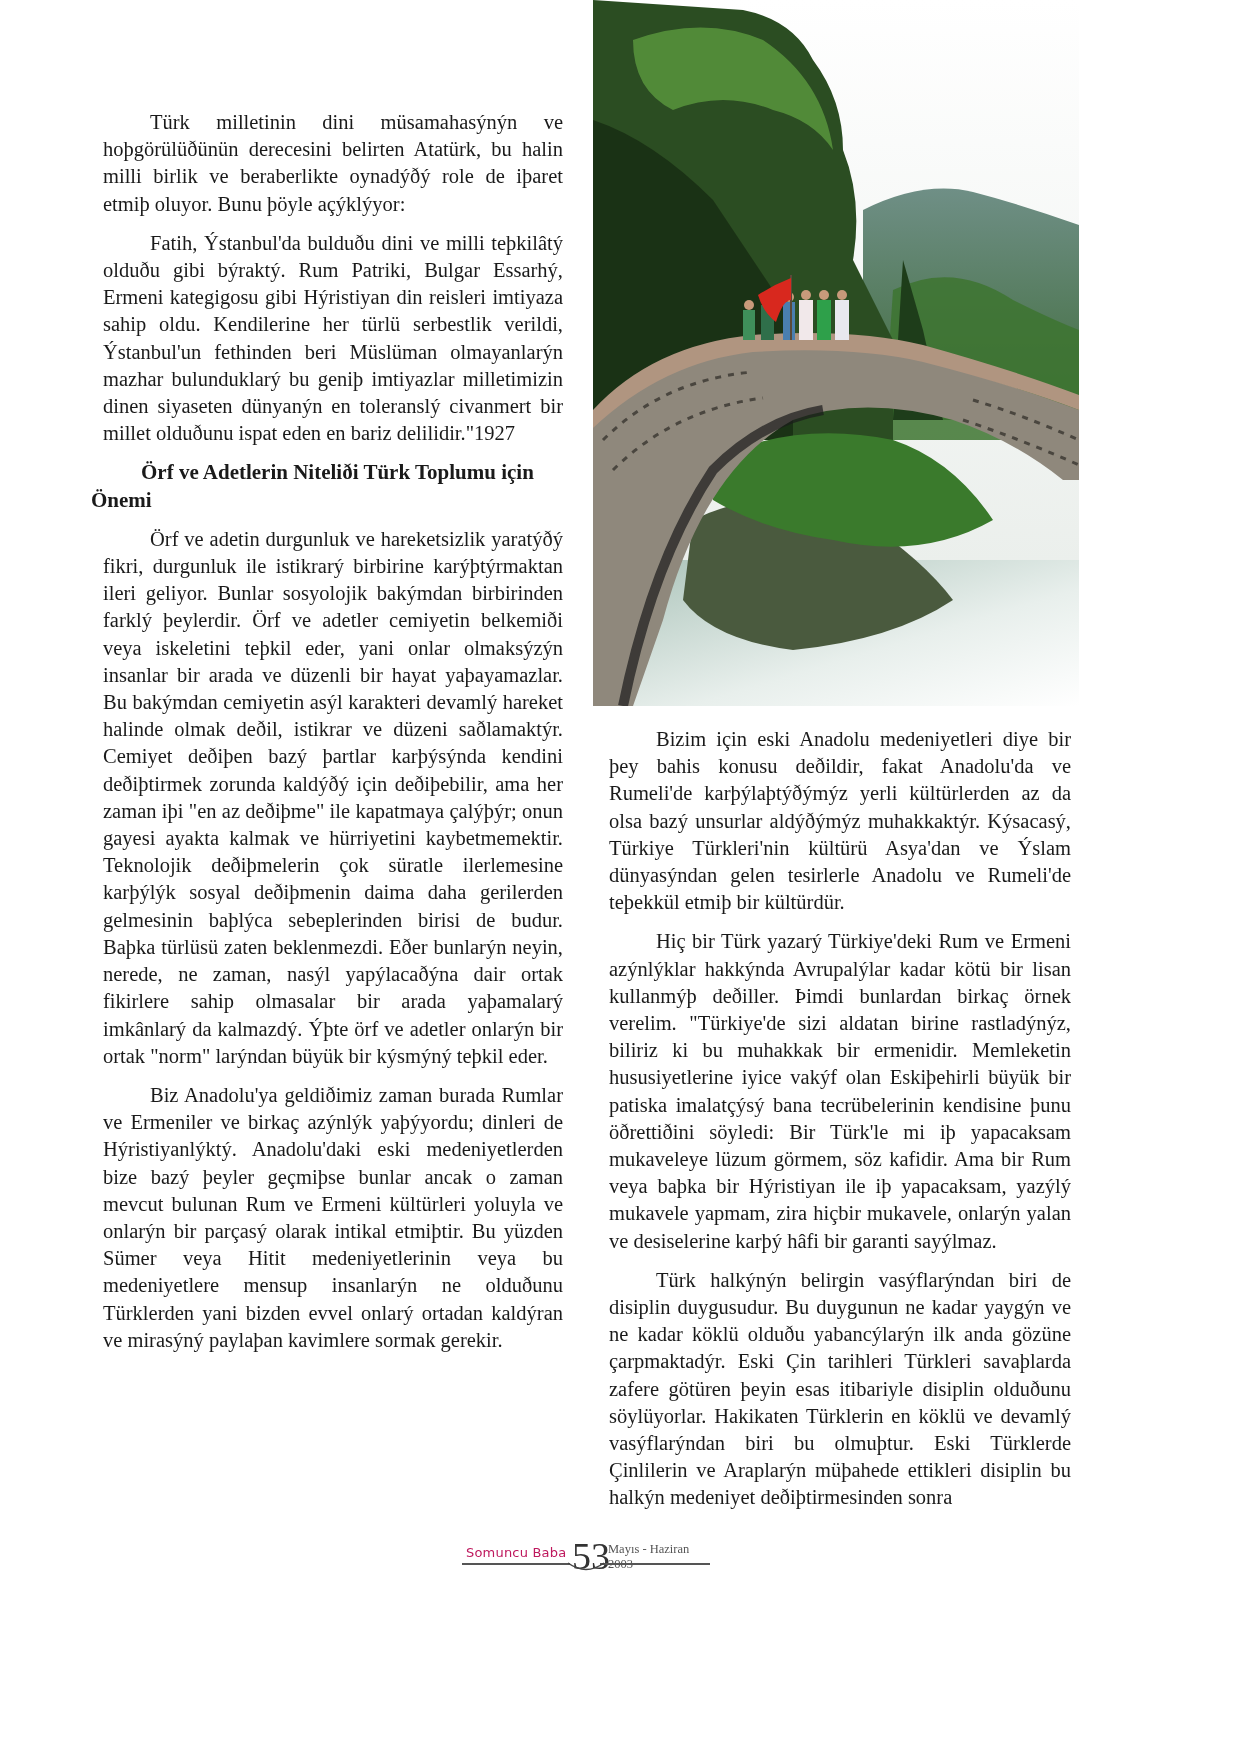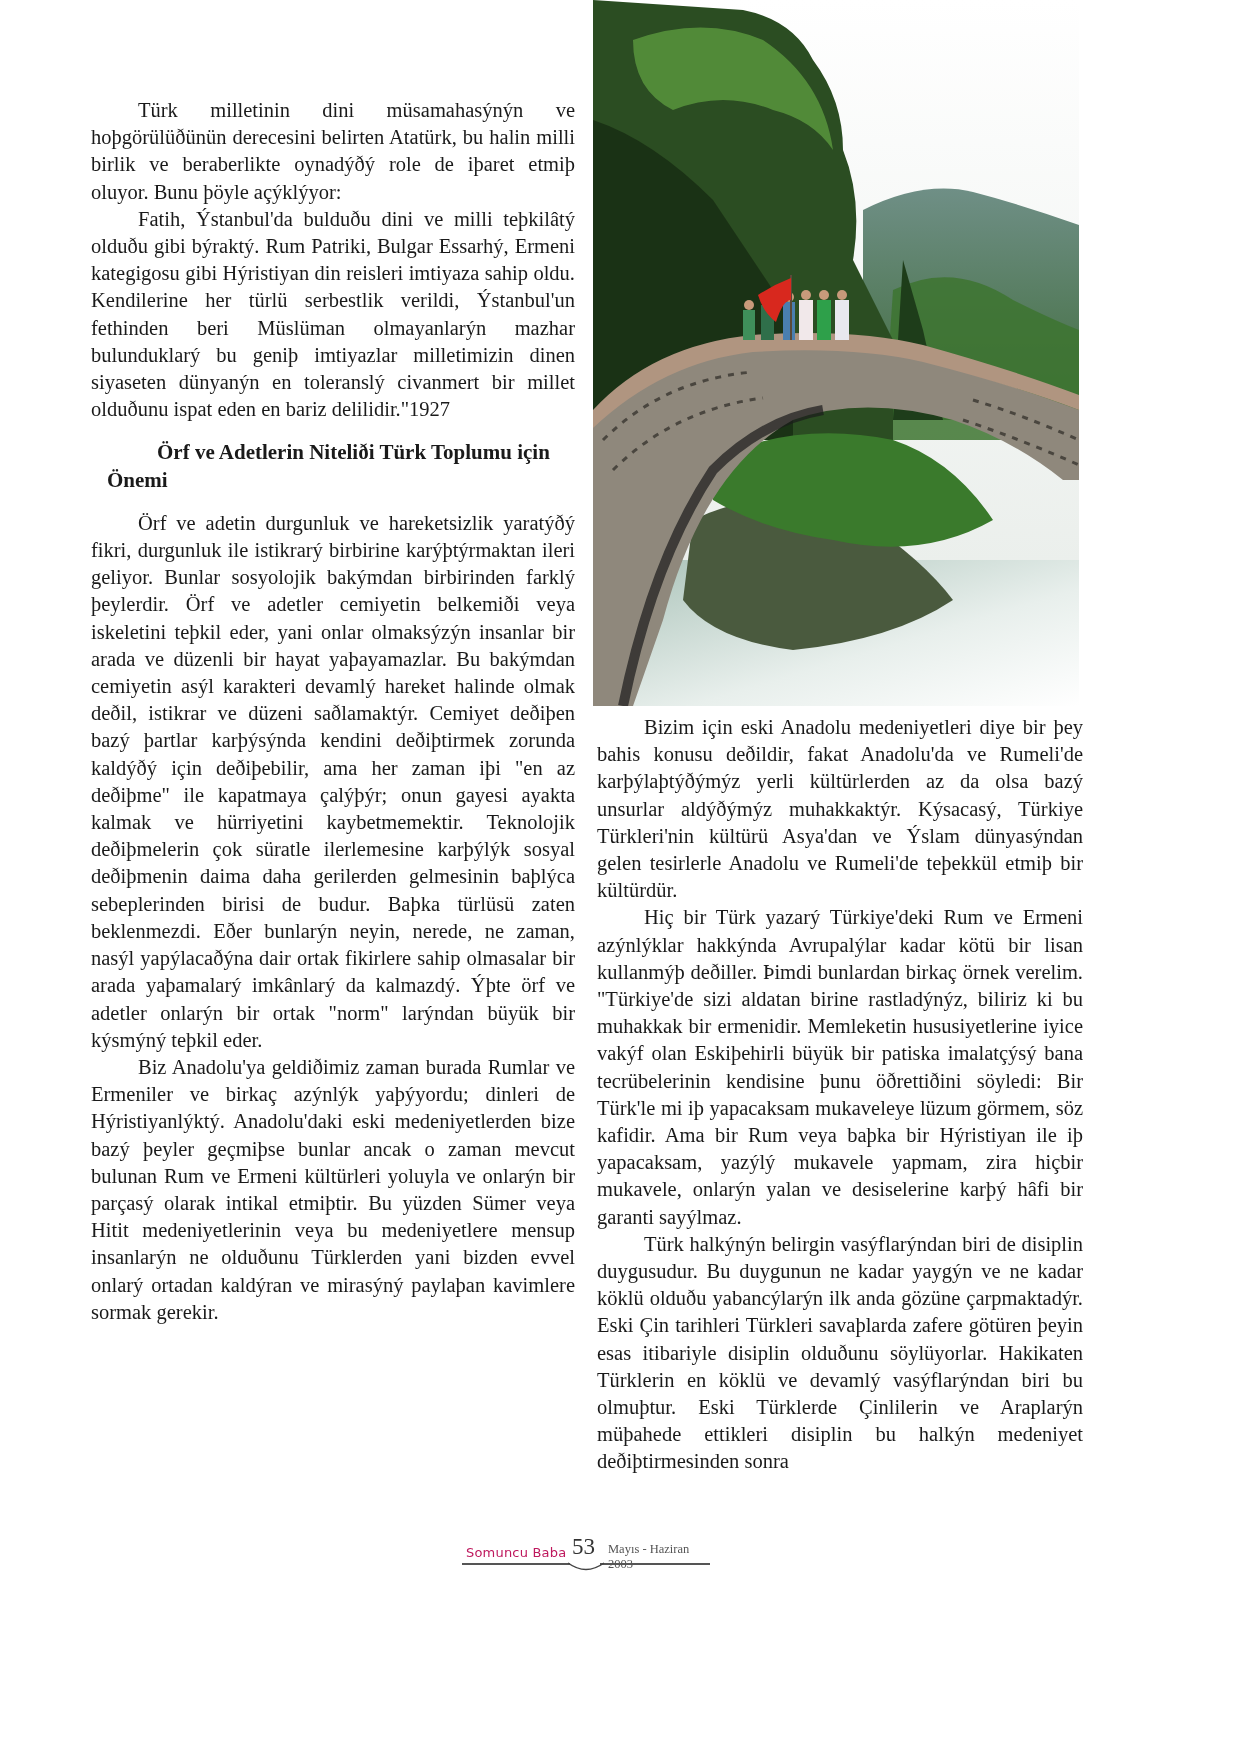--- a/index.html
+++ b/index.html
@@ -1,26 +1,26 @@
 <!DOCTYPE html>
 <html><head>
 <meta charset="utf-8">
 <style>
   html, body { margin: 0; padding: 0; background: #ffffff; }
   body { width: 1240px; height: 1754px; position: relative; overflow: hidden; font-family: "Liberation Serif", serif; color: #1a1a1a; }
   .col { position: absolute; font-size: 20.5px; line-height: 27.2px; text-align: justify; }
   .col-left { left: 91px; top: 97px; width: 484px; }
   .col-right { left: 597px; top: 714px; width: 486px; }
-  .col p { margin: 0; text-indent: 47px; }
-  .heading { margin: 16px; font-weight: bold; font-size: 21px; line-height: 27.2px; text-indent: 50px; text-align: left; }
+  .col p { margin: 12px; text-indent: 47px; }
+  .heading { margin: 0; font-weight: bold; font-size: 21px; line-height: 27.2px; text-indent: 50px; text-align: left; }
   .photo { position: absolute; left: 593px; top: 0; width: 486px; height: 706px; overflow: hidden; }
   .photo svg { display: block; }
   .footer { position: absolute; left: 462px; top: 1536px; width: 250px; height: 40px; }
   .footer .mag { position: absolute; left: 4px; top: 9px; font-family: "DejaVu Sans", sans-serif; font-size: 13px; color: #be185d; letter-spacing: 0.2px; }
-  .footer .pnum { position: absolute; left: 110px; top: -2px; font-family: "Liberation Serif", serif; font-size: 23px; color: #333; }
+  .footer .pnum { position: absolute; left: 110px; top: -2px; font-family: "Liberation Serif", serif; font-size: 38px; color: #333; }
   .footer .date { position: absolute; left: 146px; top: 6px; font-family: "Liberation Serif", serif; font-size: 12.5px; color: #555; }
   .footer .rule-l { position: absolute; left: 0; top: 27px; width: 108px; height: 1.5px; background: #555; }
   .footer .rule-r { position: absolute; left: 138px; top: 27px; width: 110px; height: 1.5px; background: #555; }
   .footer .swoosh { position: absolute; left: 104px; top: 24px; }
 </style>
 </head>
 <body>
 
 <div class="col col-left">
   <p>Türk milletinin dini müsamahasýnýn ve hoþgörülüðünün derecesini belirten Atatürk, bu halin milli birlik ve beraberlikte oynadýðý role de iþaret etmiþ oluyor. Bunu þöyle açýklýyor:</p>

